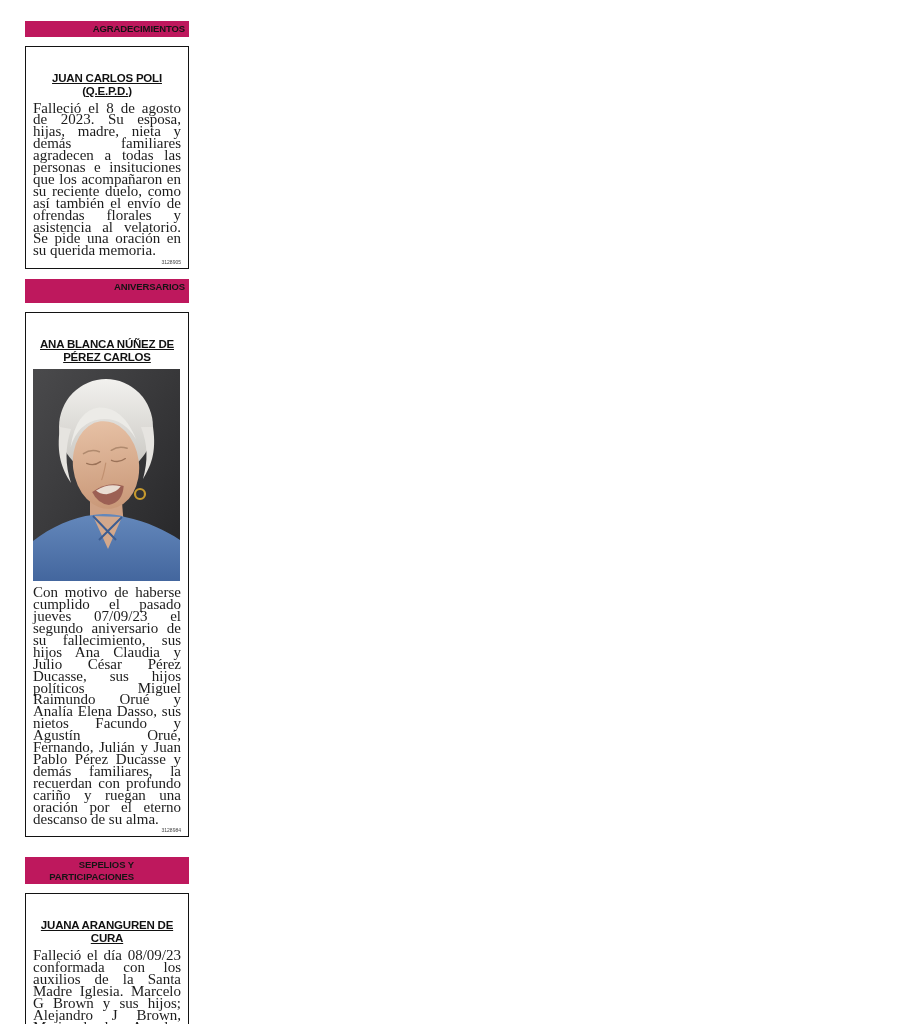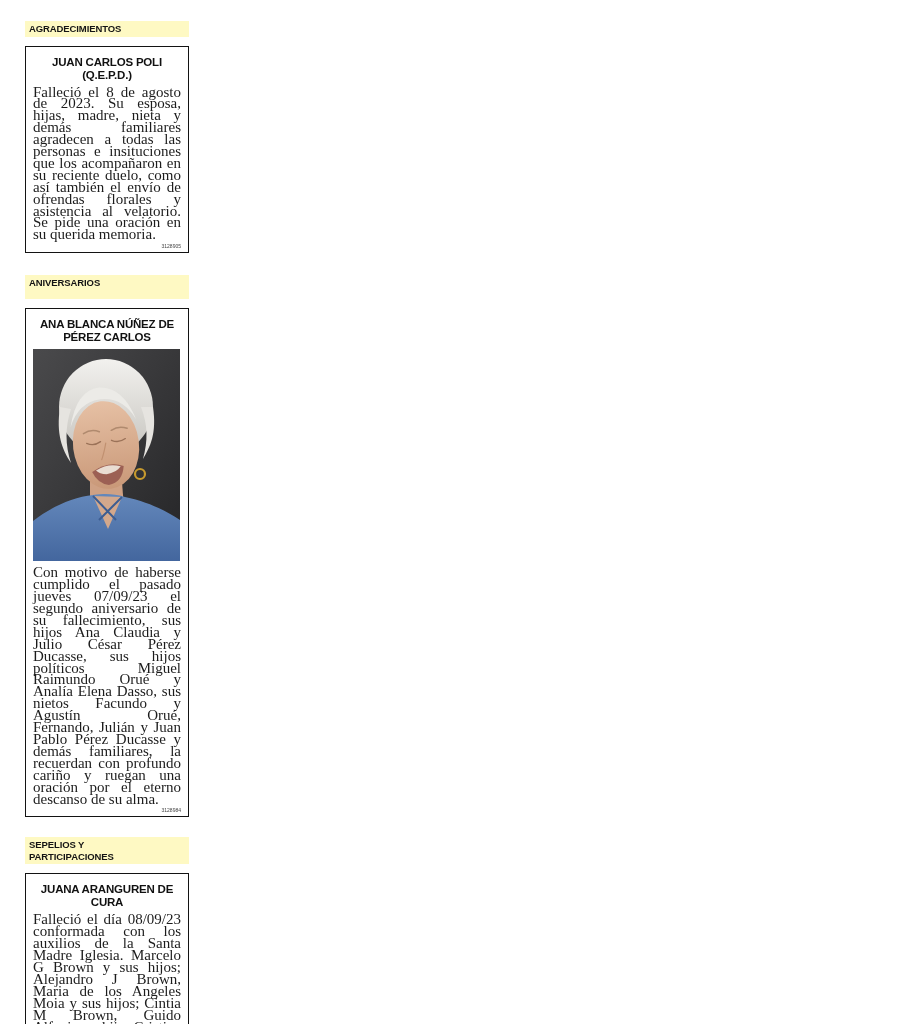--- a/index.html
+++ b/index.html
@@ -3,51 +3,52 @@
 <meta charset="utf-8">
 <style>
   html, body { margin:0; padding:0; background:#ffffff; }
   .page {
     position:relative; width:918px; height:1024px; background:#ffffff; overflow:hidden;
     font-family:"Liberation Serif", serif; color:#1c1c1c;
   }
   .column { position:absolute; left:25px; top:21px; width:164px; }
 
   .section-header {
-    background:#fef9c3; box-sizing:border-box;
+    background:#be185d; box-sizing:border-box;
     font-family:"Liberation Sans", sans-serif; font-weight:700;
     font-size:9.5px; line-height:11.5px; letter-spacing:-0.1px; color:#141414;
     padding:2px 4px;
+    text-align:right;
   }
   .section-header--tall { height:24px; }
   .section-header .wrap-narrow { display:block; max-width:105px; }
 
   .notice-box {
     border:1.5px solid #131313; background:#ffffff;
     margin-top:9px; padding:5px 7px 3px; box-sizing:border-box;
   }
   .notice-title {
     font-family:"Liberation Sans", sans-serif; font-weight:700;
     font-size:11.5px; line-height:13px; letter-spacing:-0.2px;
-    text-align:center; color:#111111; margin:4px 2px 5px;
+    text-align:center; color:#111111; margin:20px 2px 5px;text-decoration:underline;
   }
   .notice-title .subtitle { display:block; }
   .notice-body {
     font-family:"Liberation Serif", serif;
     font-size:15px; line-height:11.9px; text-align:justify; color:#1c1c1c;
   }
   .ad-number {
     font-family:"Liberation Sans", sans-serif; font-size:5px; line-height:6px;
     text-align:right; color:#444444; margin-top:2px;
   }
 
   .photo-frame { margin:1px 0 6px; line-height:0; }
   .photo-frame svg { display:block; }
 
-  .m-sec2 { margin-top:22px; }
+  .m-sec2 { margin-top:10px; }
   .m-sec3 { margin-top:20px; }
 </style>
 </head>
 <body>
 
 <div class="page">
   <div class="column">
 
     <div class="section-header">
       <span>AGRADECIMIENTOS</span>

